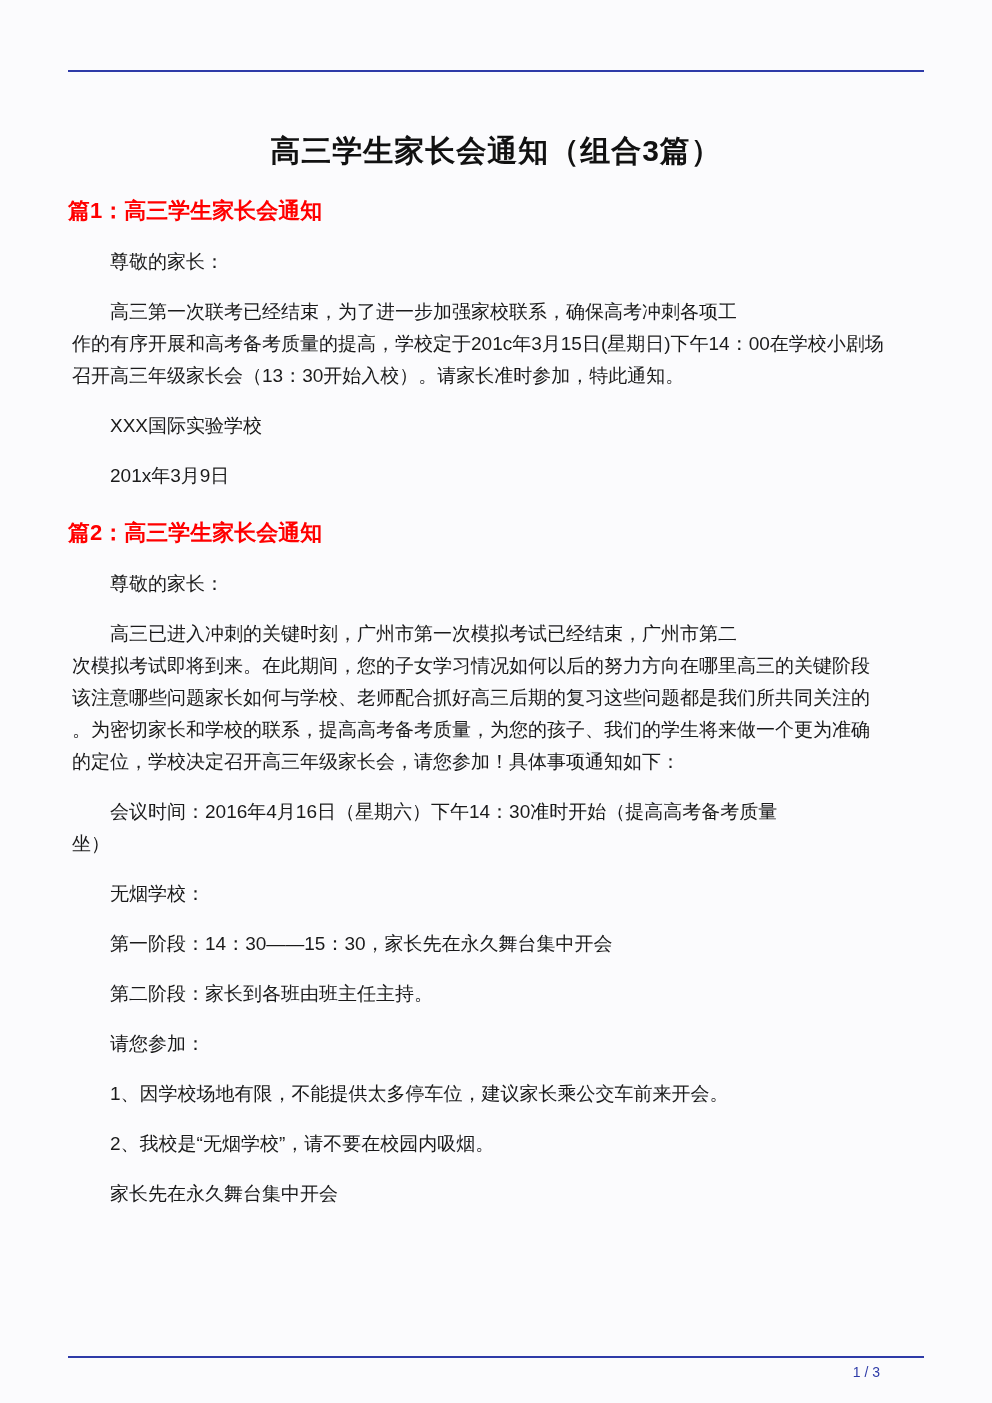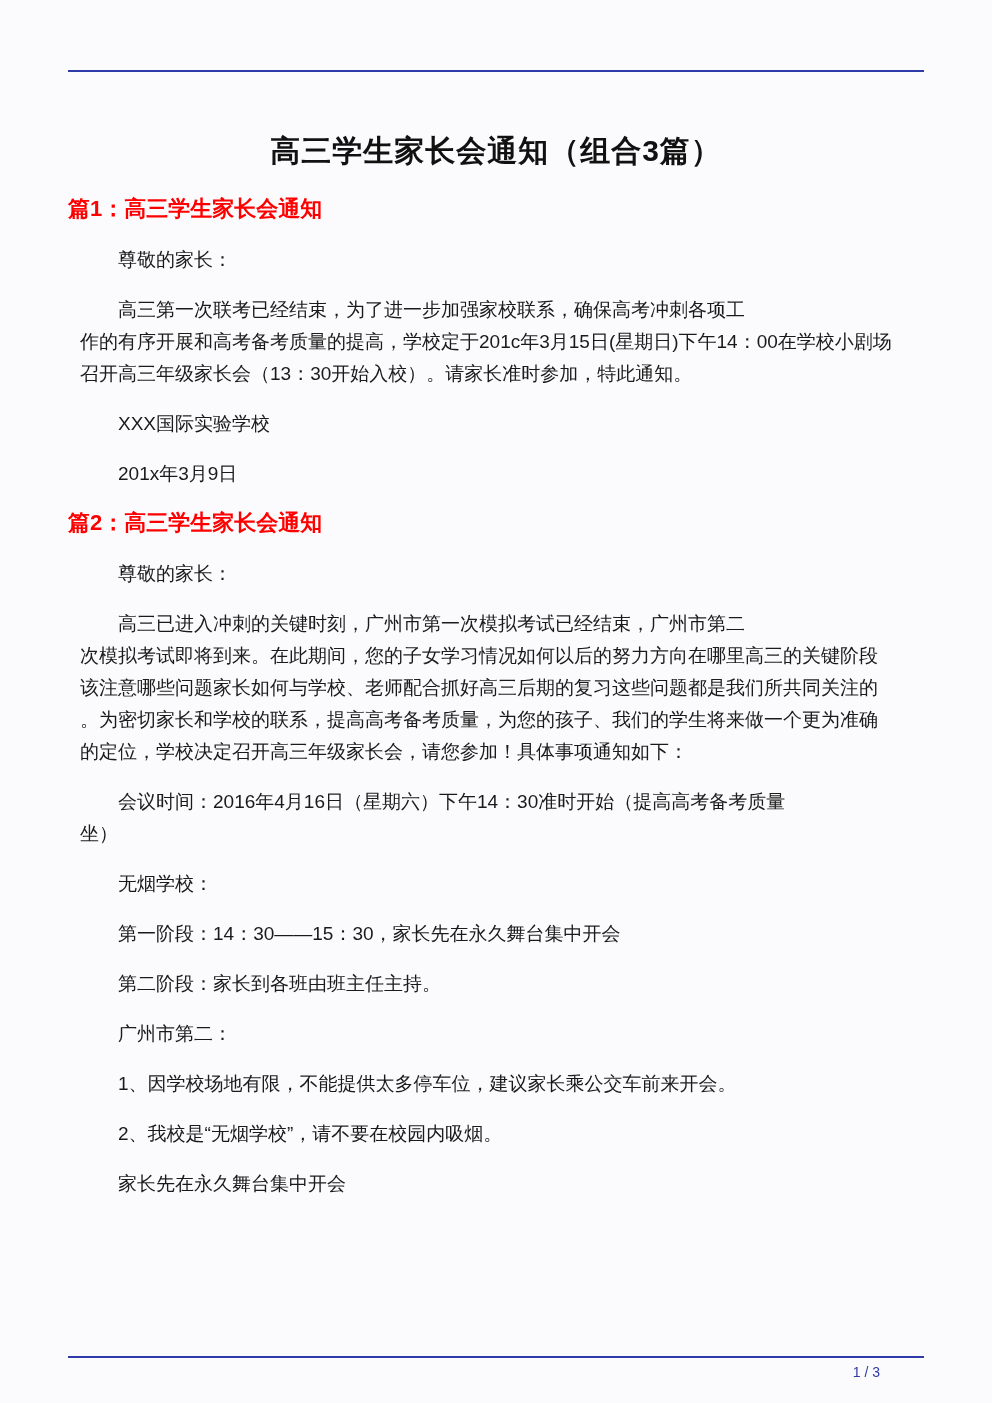--- a/index.html
+++ b/index.html
@@ -44,28 +44,28 @@
   .doc-title {
     margin: 0 0 24px 0;
     font-size: 30px;
     line-height: 38px;
     font-weight: 700;
     text-align: center;
     color: #111111;
     letter-spacing: 1px;
   }
   .sec-heading {
-    margin: 16px 0 20px 0;
+    margin: 26px 0 20px 0;
     font-size: 22px;
     line-height: 30px;
     font-weight: 700;
     color: var(--heading-red);
   }
   .para {
-    margin: 18px 12px;
+    margin: 18px 4px;
     font-size: 19px;
     line-height: 32px;
     color: var(--text-color);
     text-indent: 2em;
     white-space: pre-wrap;
     word-break: break-all;
   }
   .page-number {
     position: absolute;
     top: 1362px;
@@ -99,21 +99,21 @@
     <p class="para">高三已进入冲刺的关键时刻，广州市第一次模拟考试已经结束，广州市第二
 次模拟考试即将到来。在此期间，您的子女学习情况如何以后的努力方向在哪里高三的关键阶段
 该注意哪些问题家长如何与学校、老师配合抓好高三后期的复习这些问题都是我们所共同关注的
 。为密切家长和学校的联系，提高高考备考质量，为您的孩子、我们的学生将来做一个更为准确
 的定位，学校决定召开高三年级家长会，请您参加！具体事项通知如下：</p>
     <p class="para">会议时间：2016年4月16日（星期六）下午14：30准时开始（提高高考备考质量
 坐）</p>
     <p class="para">无烟学校：</p>
     <p class="para">第一阶段：14：30——15：30，家长先在永久舞台集中开会</p>
     <p class="para">第二阶段：家长到各班由班主任主持。</p>
-    <p class="para">广州市第二：</p>
+    <p class="para">请您参加：</p>
     <p class="para">1、因学校场地有限，不能提供太多停车位，建议家长乘公交车前来开会。</p>
     <p class="para">2、我校是“无烟学校”，请不要在校园内吸烟。</p>
     <p class="para">家长先在永久舞台集中开会</p>
 
   </div>
 
   <div class="rule rule-bottom"></div>
 
   <div class="page-number">1 / 3</div>
 

